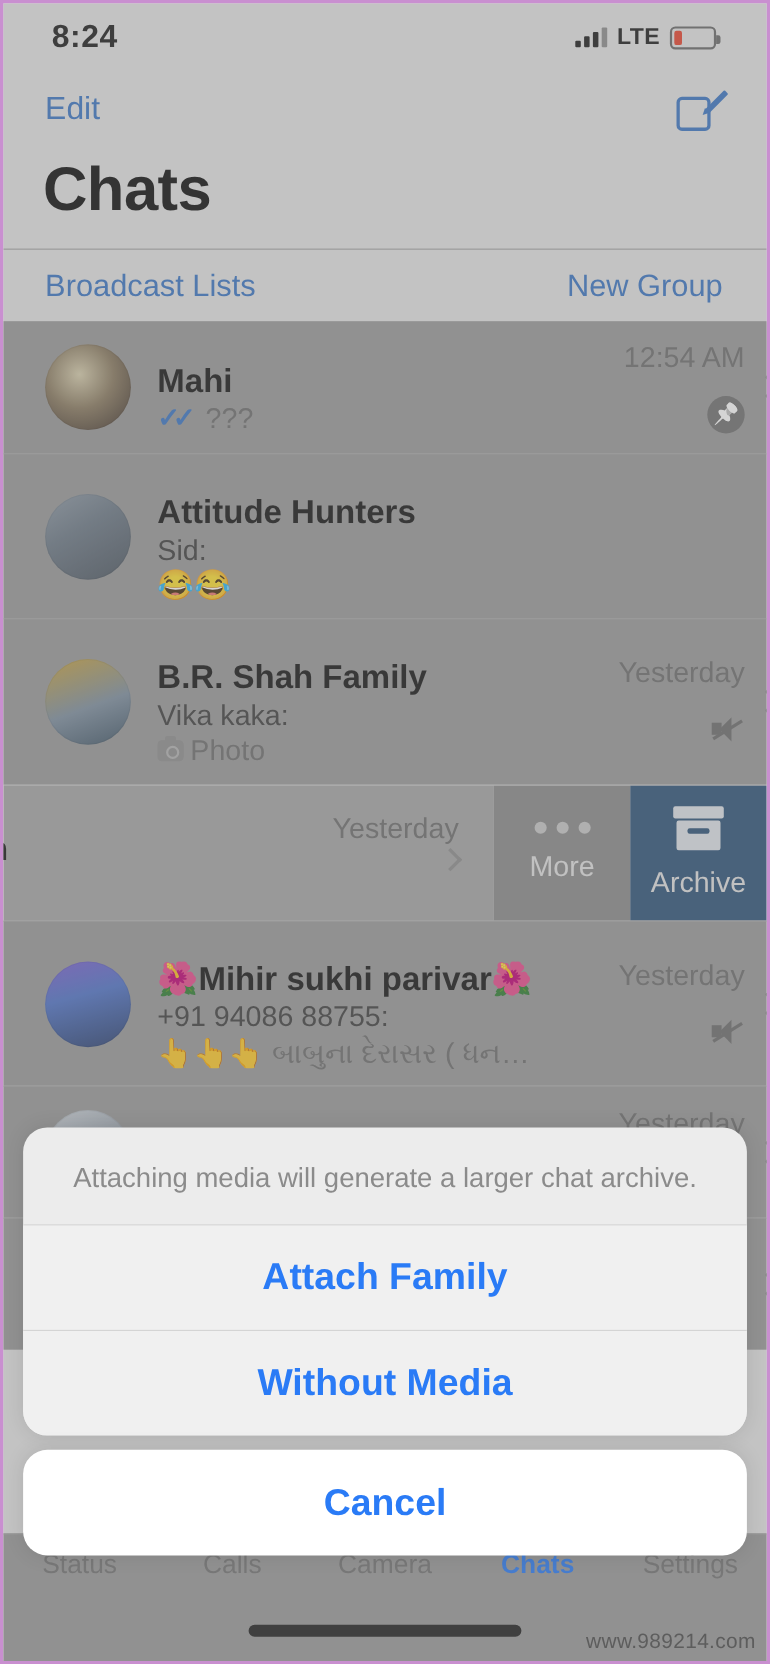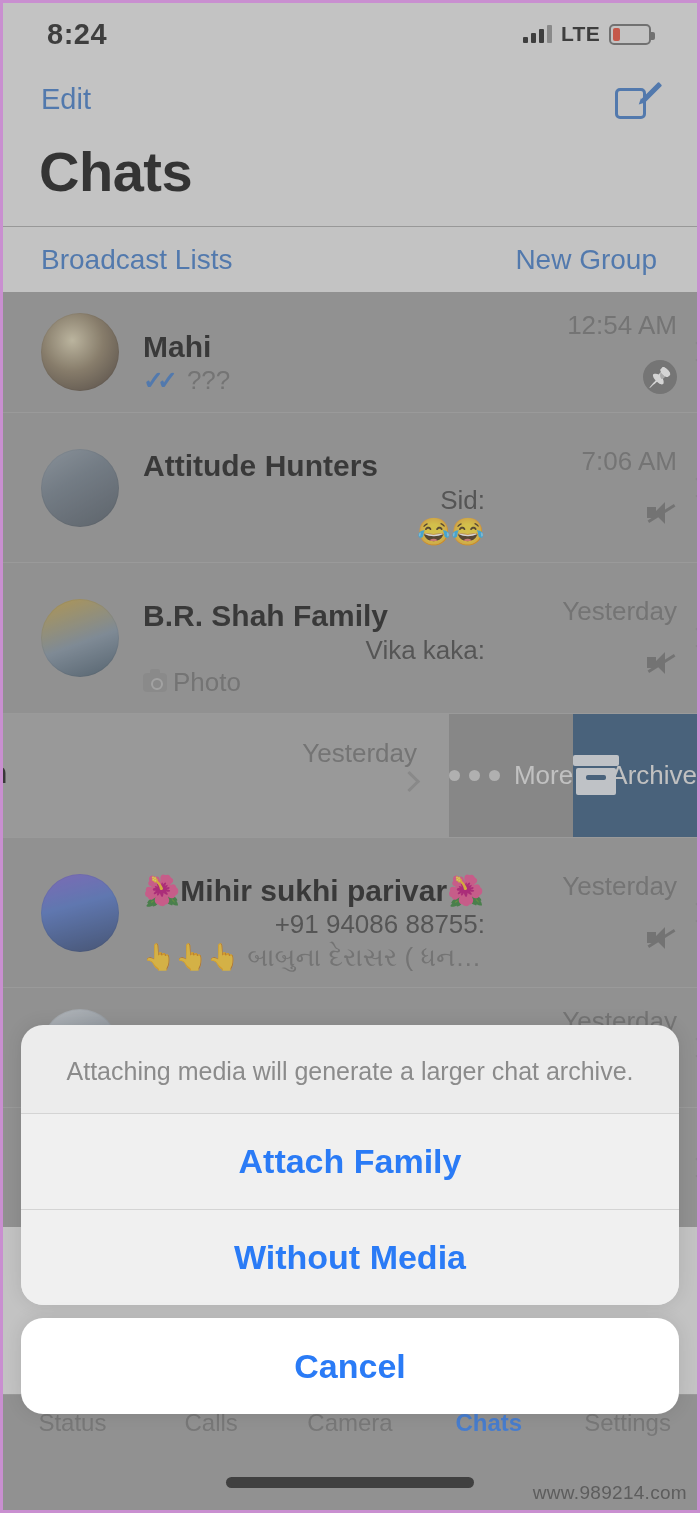--- a/index.html
+++ b/index.html
@@ -106,21 +106,21 @@
 
   .chat-mid { flex:1 1 auto; min-width:0; padding-right:12px; }
   .chat-name {
     font-size:30px; font-weight:bold; color:#151515;
     white-space:nowrap; overflow:hidden; text-overflow:ellipsis;
     line-height:1.15;
     margin-top:22px;
   }
   .chat-sub {
     font-size:26px; color:#6e6e6e; line-height:1.25;
-    white-space:nowrap; overflow:hidden; text-overflow:ellipsis;text-align:right;
+    white-space:nowrap; overflow:hidden; text-overflow:ellipsis;
   }
   .chat-sub.dark { color:#3f3f3f; }
   .chat-sub2 {
     font-size:26px; color:#6e6e6e; line-height:1.25;
     white-space:nowrap; overflow:hidden; text-overflow:ellipsis;
     display:flex; align-items:center; gap:6px;
   }
   .ticks { color:#3b76c4; font-size:25px; letter-spacing:-7px; margin-right:10px; font-weight:bold; }
   .cam-ico {
     display:inline-block; width:24px; height:19px; background:#8f8f8f;
@@ -192,21 +192,21 @@
   }
   .swipe-date { font-size:26px; color:#6e6e6e; margin-bottom:44px; }
   .swipe-chev {
     position:absolute; right:32px; top:60px;
     width:15px; height:15px;
     border-right:3px solid #8d8d8d; border-top:3px solid #8d8d8d;
     transform:rotate(45deg);
   }
   .swipe-btn {
     width:124px; flex:0 0 124px;
-    display:flex; 
+    display:flex; flex-direction:column;
     align-items:center; justify-content:center; gap:14px;
   }
   .swipe-more { background:#8b8b8b; }
   .swipe-archive { background:#2d5278; }
   .swipe-btn .lbl { font-size:26px; color:#e2e2e2; }
   .dots { display:flex; gap:9px; }
   .dots i { width:11px; height:11px; border-radius:50%; background:#c8c8c8; display:block; }
   .arch-ico { width:46px; height:40px; position:relative; }
   .arch-ico .lid {
     position:absolute; top:0; left:0; width:46px; height:11px;
@@ -334,30 +334,20 @@
       </div>
     </div>
 
     <div class="chat-row">
       <div class="avatar av-b"></div>
       <div class="chat-mid">
         <div class="chat-name">Attitude Hunters</div>
         <div class="chat-sub dark">Sid:</div>
         <div class="chat-sub emoji-line">😂😂</div>
       </div>
-      <div class="chat-right">
-        <div class="chat-time">7:06 AM</div>
-        <div class="chat-badges">
-          <div class="mute-ico">
-              <div class="spk"></div>
-              <div class="slash"></div>
-            </div>
-        </div>
-        <div class="chev"></div>
-      </div>
     </div>
 
     <div class="chat-row">
       <div class="avatar av-c"></div>
       <div class="chat-mid">
         <div class="chat-name">B.R. Shah Family</div>
         <div class="chat-sub dark">Vika kaka:</div>
         <div class="chat-sub2">
           <span class="cam-ico"></span>
           <span>Photo</span>

